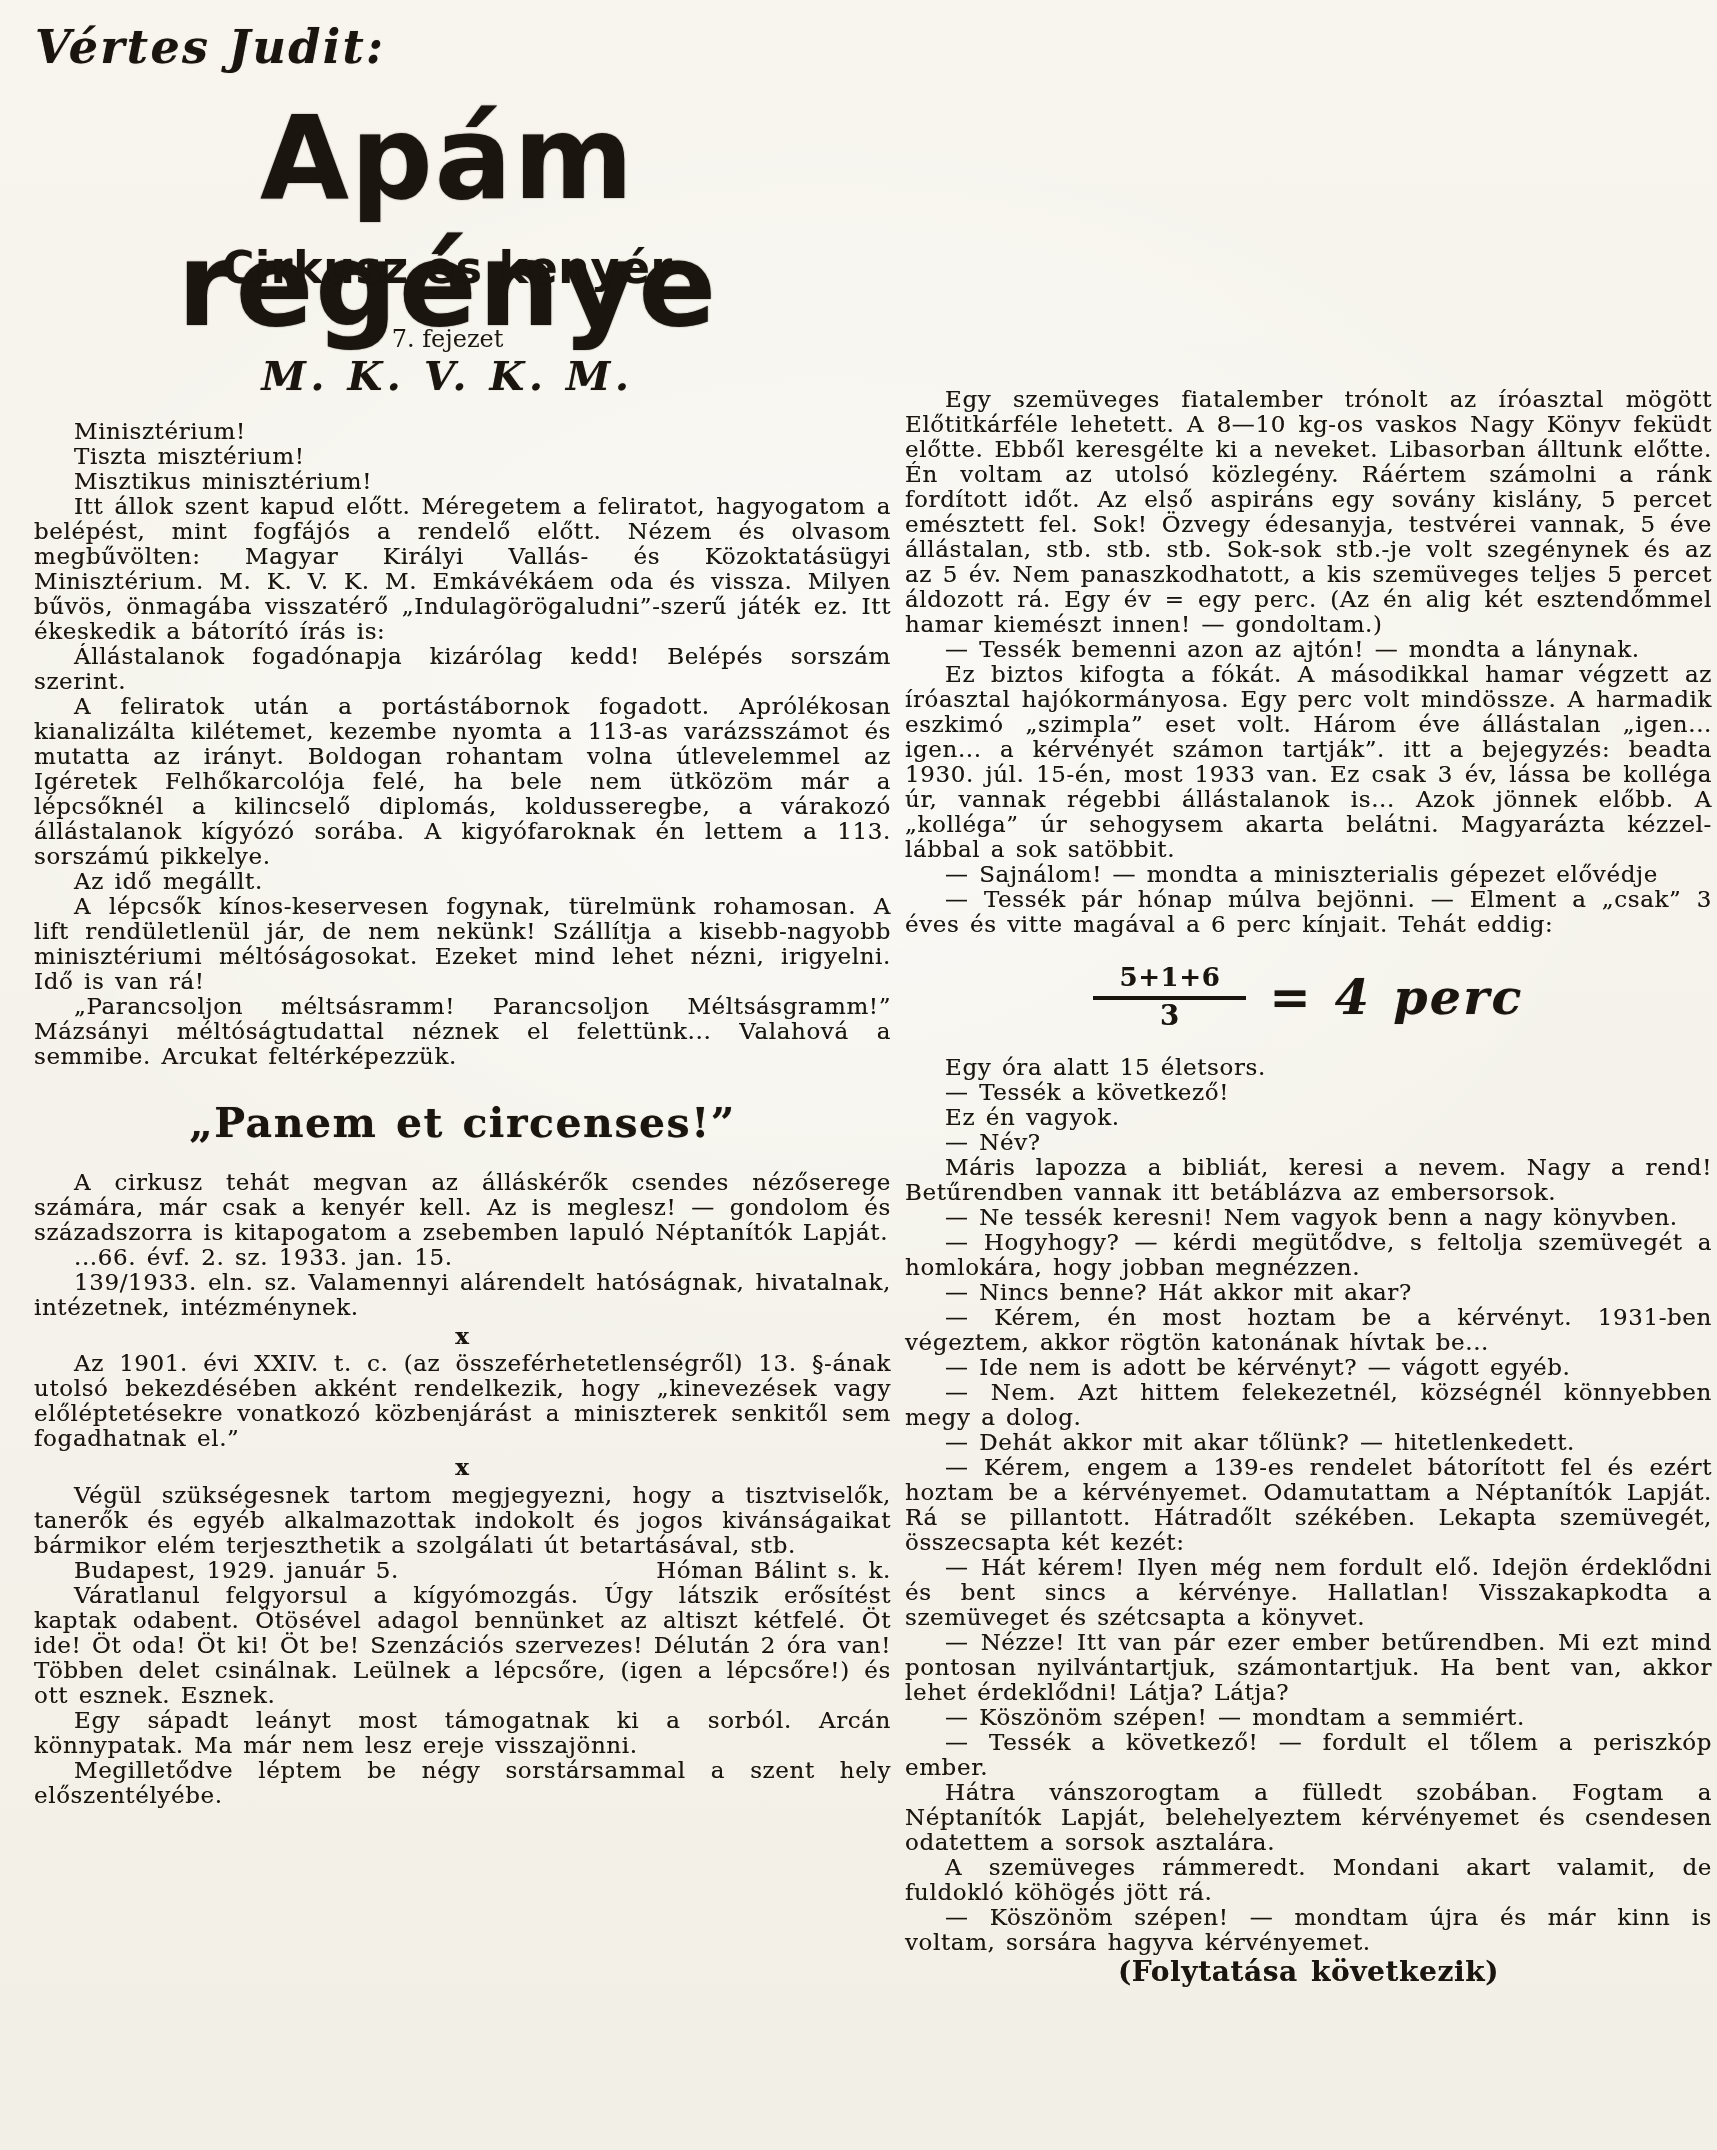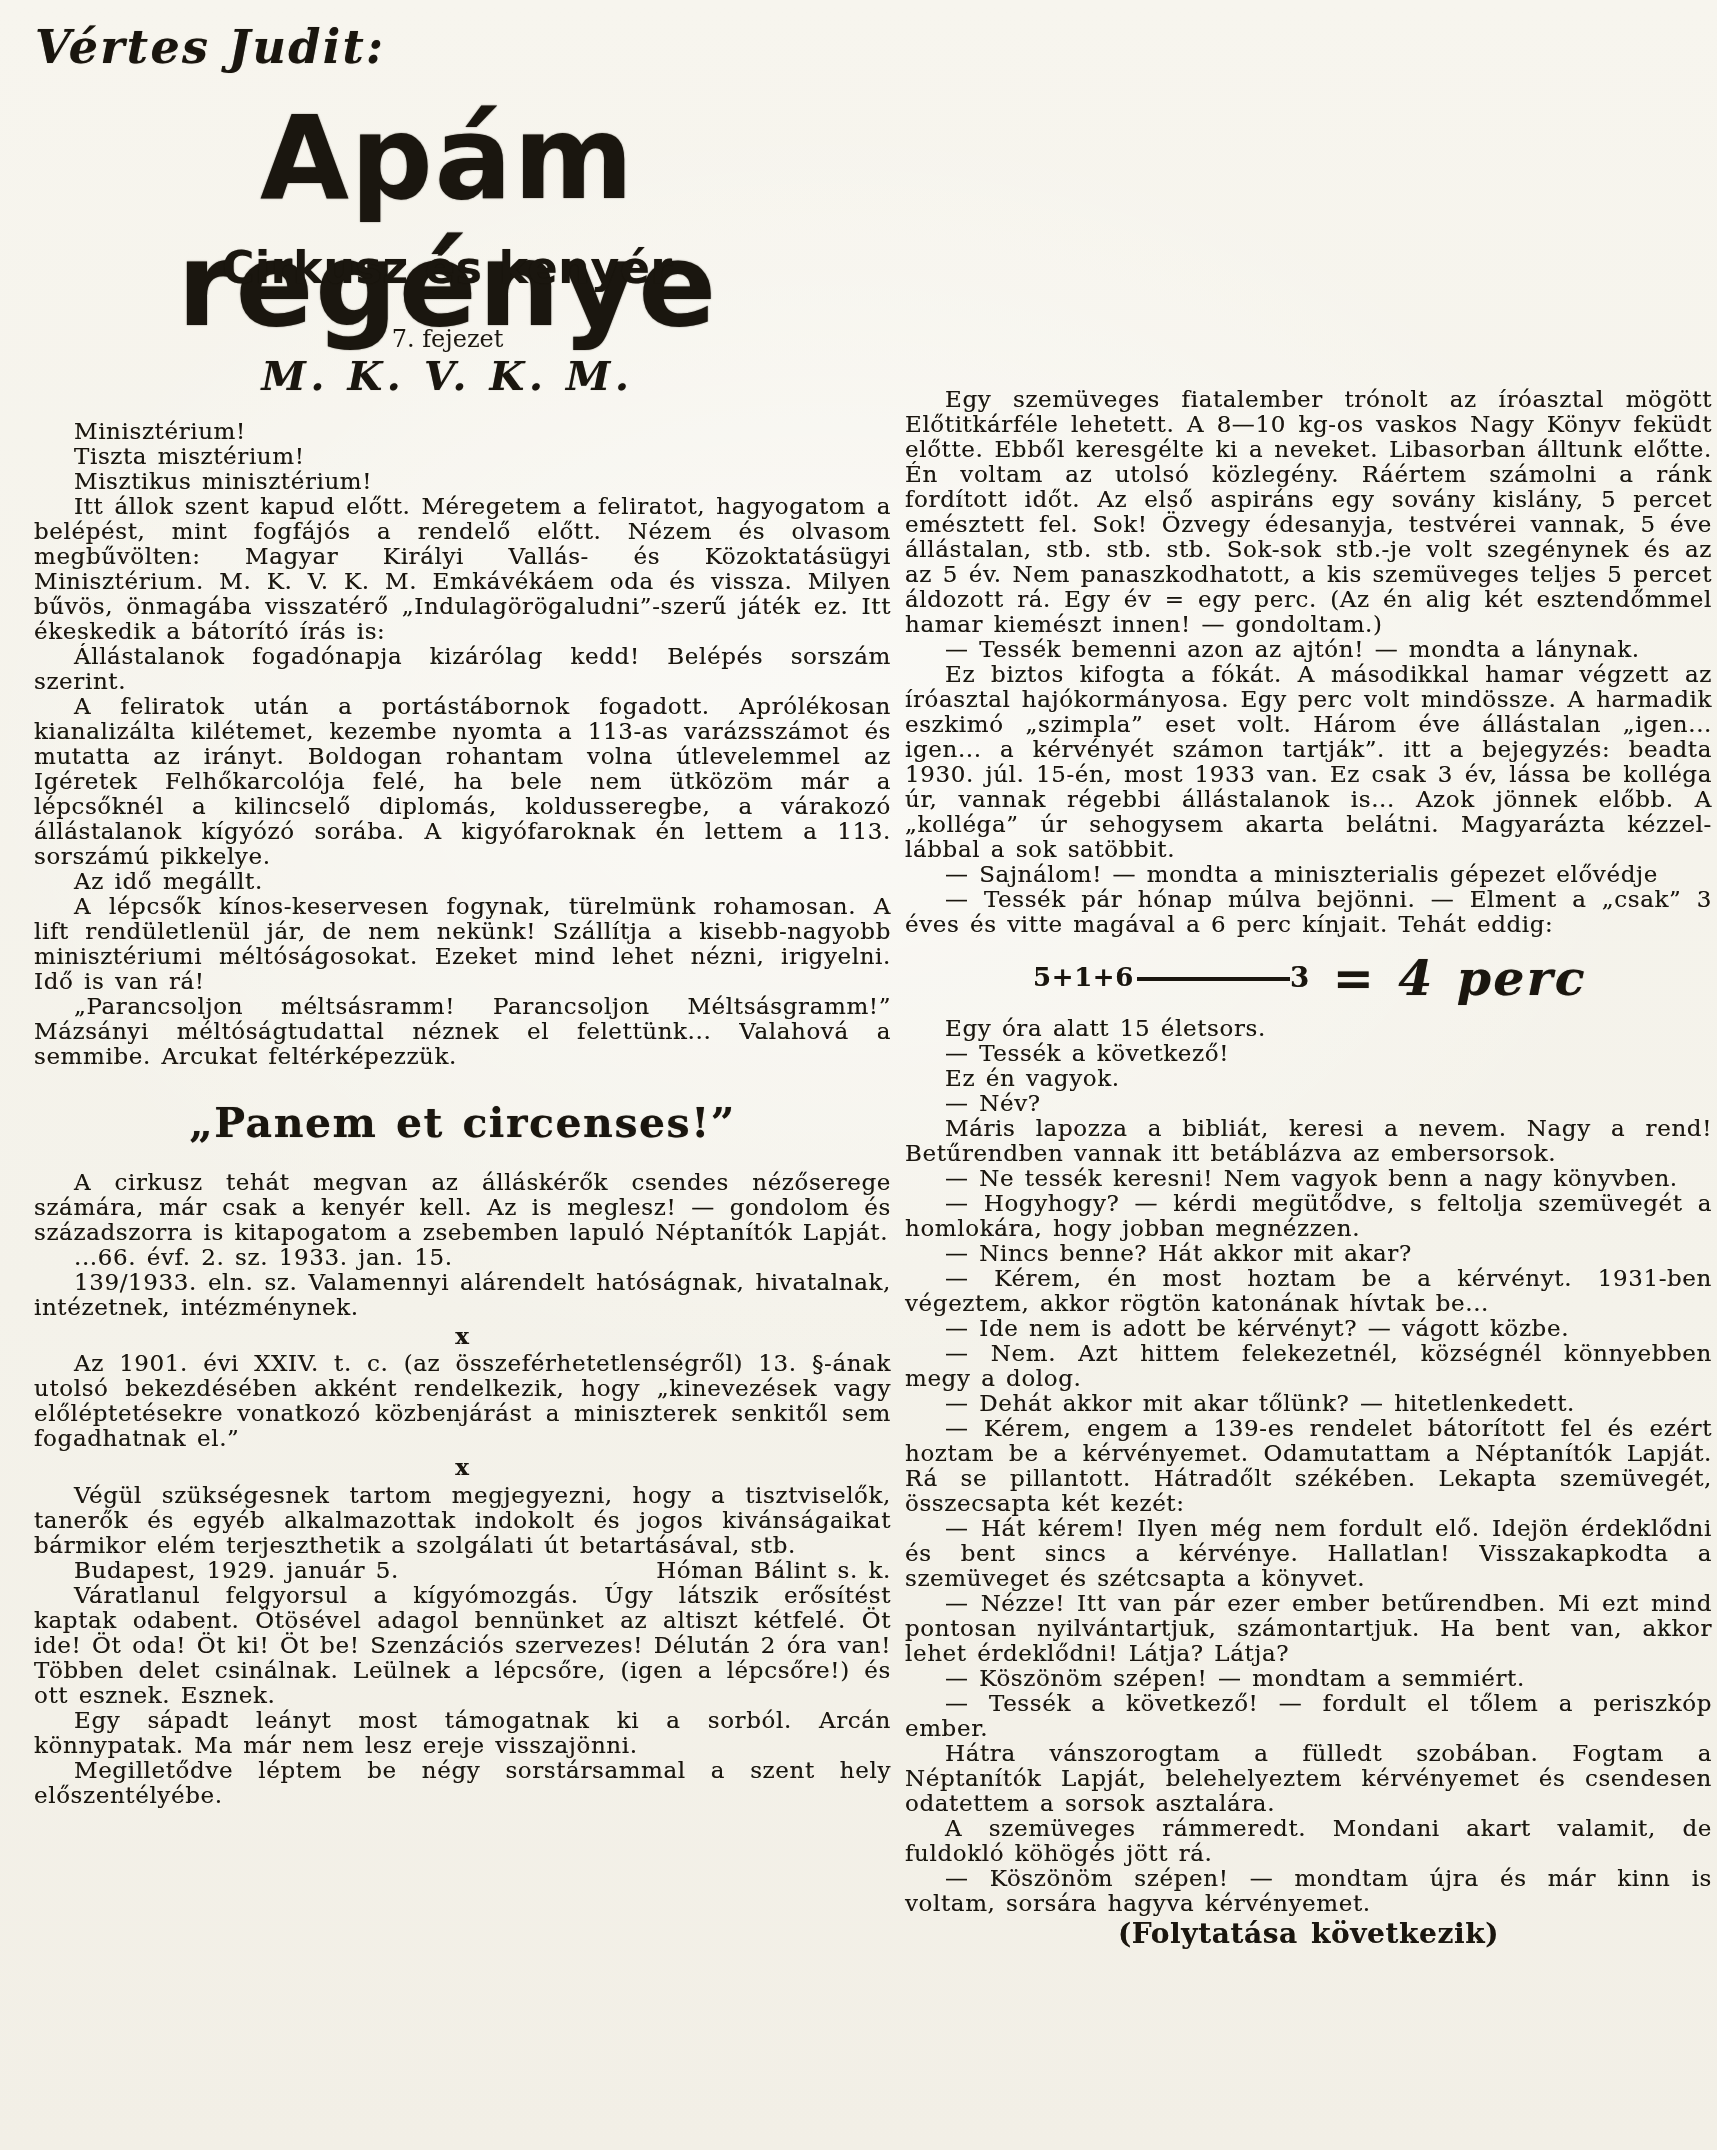--- a/index.html
+++ b/index.html
@@ -63,21 +63,21 @@
     margin:3.1px 0;
   }
   .sig-line{
     display:flex;justify-content:space-between;
     padding-left:40px;
   }
   .formula{
     display:flex;justify-content:center;align-items:center;gap:23px;
     margin:26px 0 23px 0;
   }
-  .frac{display:inline-flex;flex-direction:row;align-items:center;font-weight:bold;}
+  .frac{display:inline-flex;flex-direction:column;align-items:center;font-weight:bold;}
   .frac .num{font-size:26px;line-height:1.15;padding:0 3.1px;}
   .frac .bar{width:153px;border-top:4.6px solid #1a160f;margin:3.1px 0 1.5px 0;}
   .frac .den{font-size:27.6px;line-height:1.1;}
   .formula .eq{
     font-size:49px;font-weight:bold;font-style:italic;letter-spacing:2.3px;
     text-shadow:0 0 0.8px rgba(20,15,5,.55);
   }
   .continuation{
     text-align:center;font-weight:bold;font-size:28px;margin-top:4.6px;
   }
@@ -135,21 +135,21 @@
       </div>
       <p>Egy óra alatt 15 életsors.</p>
       <p>— Tessék a következő!</p>
       <p>Ez én vagyok.</p>
       <p>— Név?</p>
       <p>Máris lapozza a bibliát, keresi a nevem. Nagy a rend! Betűrendben vannak itt betáblázva az embersorsok.</p>
       <p>— Ne tessék keresni! Nem vagyok benn a nagy könyvben.</p>
       <p>— Hogyhogy? — kérdi megütődve, s feltolja szemüvegét a homlokára, hogy jobban megnézzen.</p>
       <p>— Nincs benne? Hát akkor mit akar?</p>
       <p>— Kérem, én most hoztam be a kérvényt. 1931-ben végeztem, akkor rögtön katonának hívtak be...</p>
-      <p>— Ide nem is adott be kérvényt? — vágott közbe.</p>
+      <p>— Ide nem is adott be kérvényt? — vágott egyéb.</p>
       <p>— Nem. Azt hittem felekezetnél, községnél könnyebben megy a dolog.</p>
       <p>— Dehát akkor mit akar tőlünk? — hitetlenkedett.</p>
       <p>— Kérem, engem a 139-es rendelet bátorított fel és ezért hoztam be a kérvényemet. Odamutattam a Néptanítók Lapját. Rá se pillantott. Hátradőlt székében. Lekapta szemüvegét, összecsapta két kezét:</p>
       <p>— Hát kérem! Ilyen még nem fordult elő. Idejön érdeklődni és bent sincs a kérvénye. Hallatlan! Visszakapkodta a szemüveget és szétcsapta a könyvet.</p>
       <p>— Nézze! Itt van pár ezer ember betűrendben. Mi ezt mind pontosan nyilvántartjuk, számontartjuk. Ha bent van, akkor lehet érdeklődni! Látja? Látja?</p>
       <p>— Köszönöm szépen! — mondtam a semmiért.</p>
       <p>— Tessék a következő! — fordult el tőlem a periszkóp ember.</p>
       <p>Hátra vánszorogtam a fülledt szobában. Fogtam a Néptanítók Lapját, belehelyeztem kérvényemet és csendesen odatettem a sorsok asztalára.</p>
       <p>A szemüveges rámmeredt. Mondani akart valamit, de fuldokló köhögés jött rá.</p>
       <p>— Köszönöm szépen! — mondtam újra és már kinn is voltam, sorsára hagyva kérvényemet.</p>

